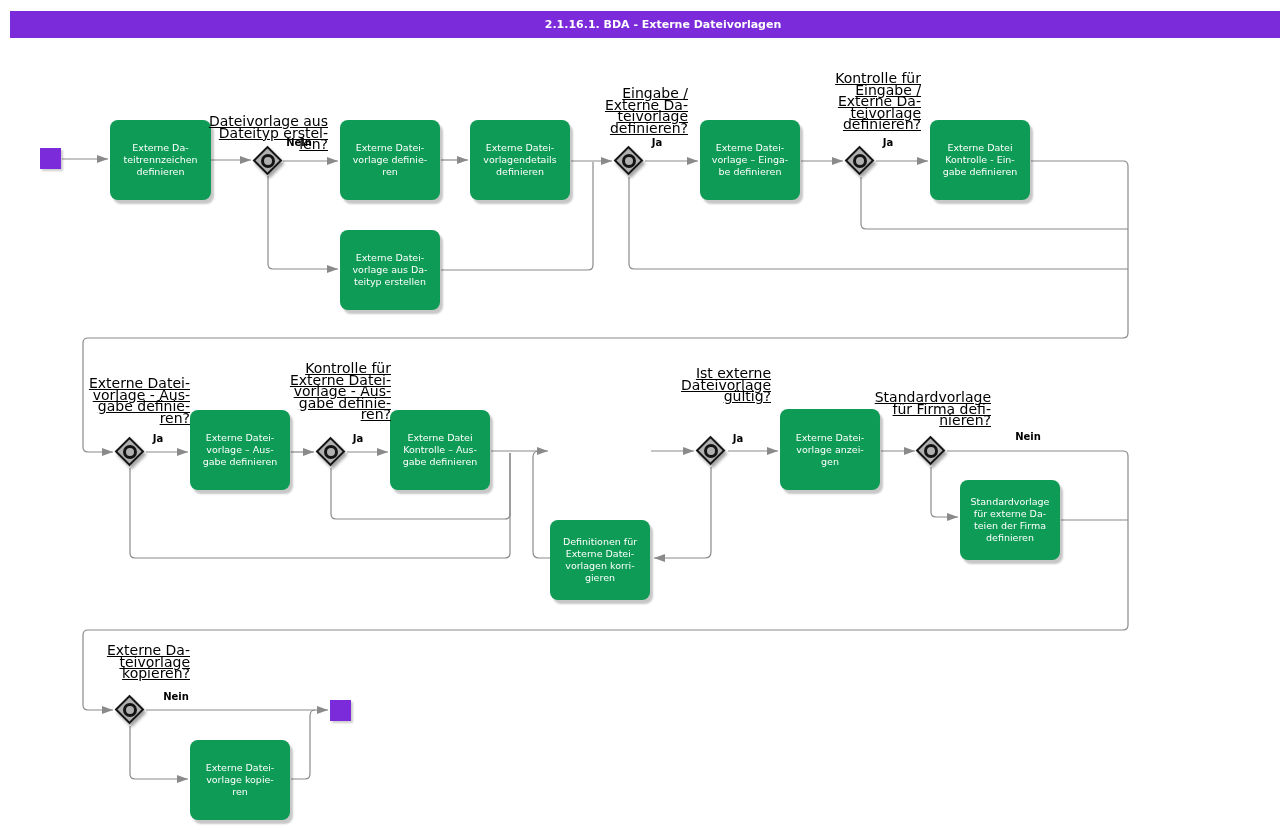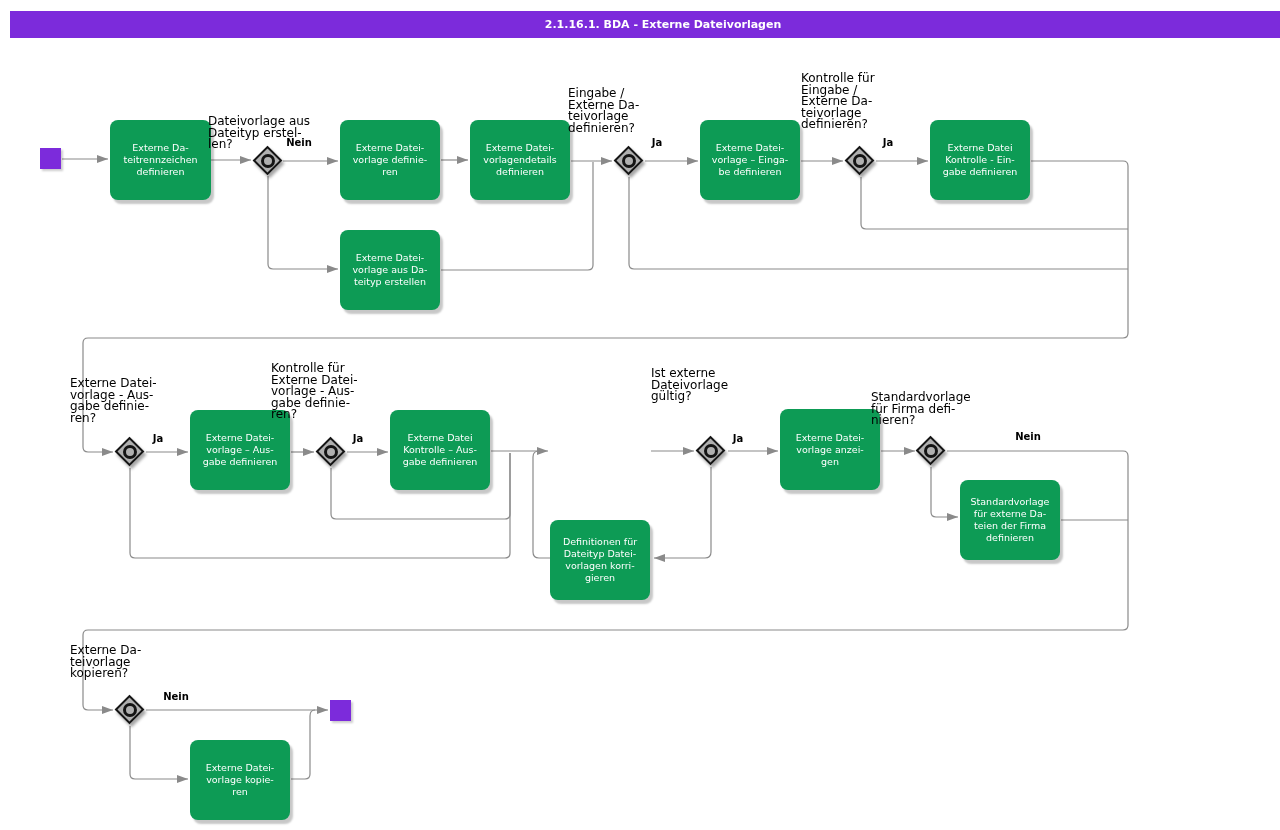--- a/index.html
+++ b/index.html
@@ -10,22 +10,22 @@
   .edges{position:absolute;left:0;top:0;}
   .activity{position:absolute;border-radius:8px;color:#ffffff;font-size:9.5px;line-height:12px;
             display:flex;align-items:center;justify-content:center;text-align:center;
             white-space:pre-line;box-shadow:3px 4px 2px rgba(0,0,0,0.22);padding:2px;box-sizing:border-box;}
   .startend{position:absolute;width:21px;height:21px;box-shadow:2px 2px 2px rgba(0,0,0,0.2);}
   .decision{position:absolute;width:30px;height:30px;filter:drop-shadow(2px 3px 1.5px rgba(0,0,0,0.35));}
   .dshape{position:absolute;left:4px;top:4px;width:21px;height:21px;transform:rotate(45deg);
           background:#b0b0b0;border:2px solid #141414;box-sizing:border-box;}
   .dring{position:absolute;left:8px;top:8px;width:14px;height:14px;border:3px solid #141414;
          border-radius:50%;box-sizing:border-box;}
-  .qlabel{position:absolute;width:120px;color:#000000;font-size:12px;line-height:11.5px;
-          text-align:left;white-space:pre-line;}
+  .qlabel{position:absolute;width:120px;color:#000000;font-size:14px;line-height:11.5px;
+          text-align:right;white-space:pre-line;text-decoration:underline;}
   .blabel{position:absolute;width:44px;color:#000000;font-size:10px;font-weight:bold;text-align:center;}
 </style>
 </head>
 <body>
 
 <div id="stage">
 
   <div class="titlebar" style="background:#7C2BDB;">2.1.16.1. BDA - Externe Dateivorlagen</div>
 
   <svg class="edges" width="1280" height="830">
@@ -89,21 +89,21 @@
   <div class="activity" style="left:930px;top:120px;width:100px;height:80px;background:#0D9B55;">Externe Datei
 Kontrolle - Ein-
 gabe definieren</div>
   <div class="activity" style="left:190px;top:410px;width:100px;height:80px;background:#0D9B55;">Externe Datei-
 vorlage – Aus-
 gabe definieren</div>
   <div class="activity" style="left:390px;top:410px;width:100px;height:80px;background:#0D9B55;">Externe Datei
 Kontrolle – Aus-
 gabe definieren</div>
   <div class="activity" style="left:550px;top:520px;width:100px;height:80px;background:#0D9B55;">Definitionen für
-Dateityp Datei-
+Externe Datei-
 vorlagen korri-
 gieren</div>
   <div class="activity" style="left:780px;top:409px;width:100px;height:81px;background:#0D9B55;">Externe Datei-
 vorlage anzei-
 gen</div>
   <div class="activity" style="left:960px;top:480px;width:100px;height:80px;background:#0D9B55;">Standardvorlage
 für externe Da-
 teien der Firma
 definieren</div>
   <div class="activity" style="left:190px;top:740px;width:100px;height:80px;background:#0D9B55;">Externe Datei-

